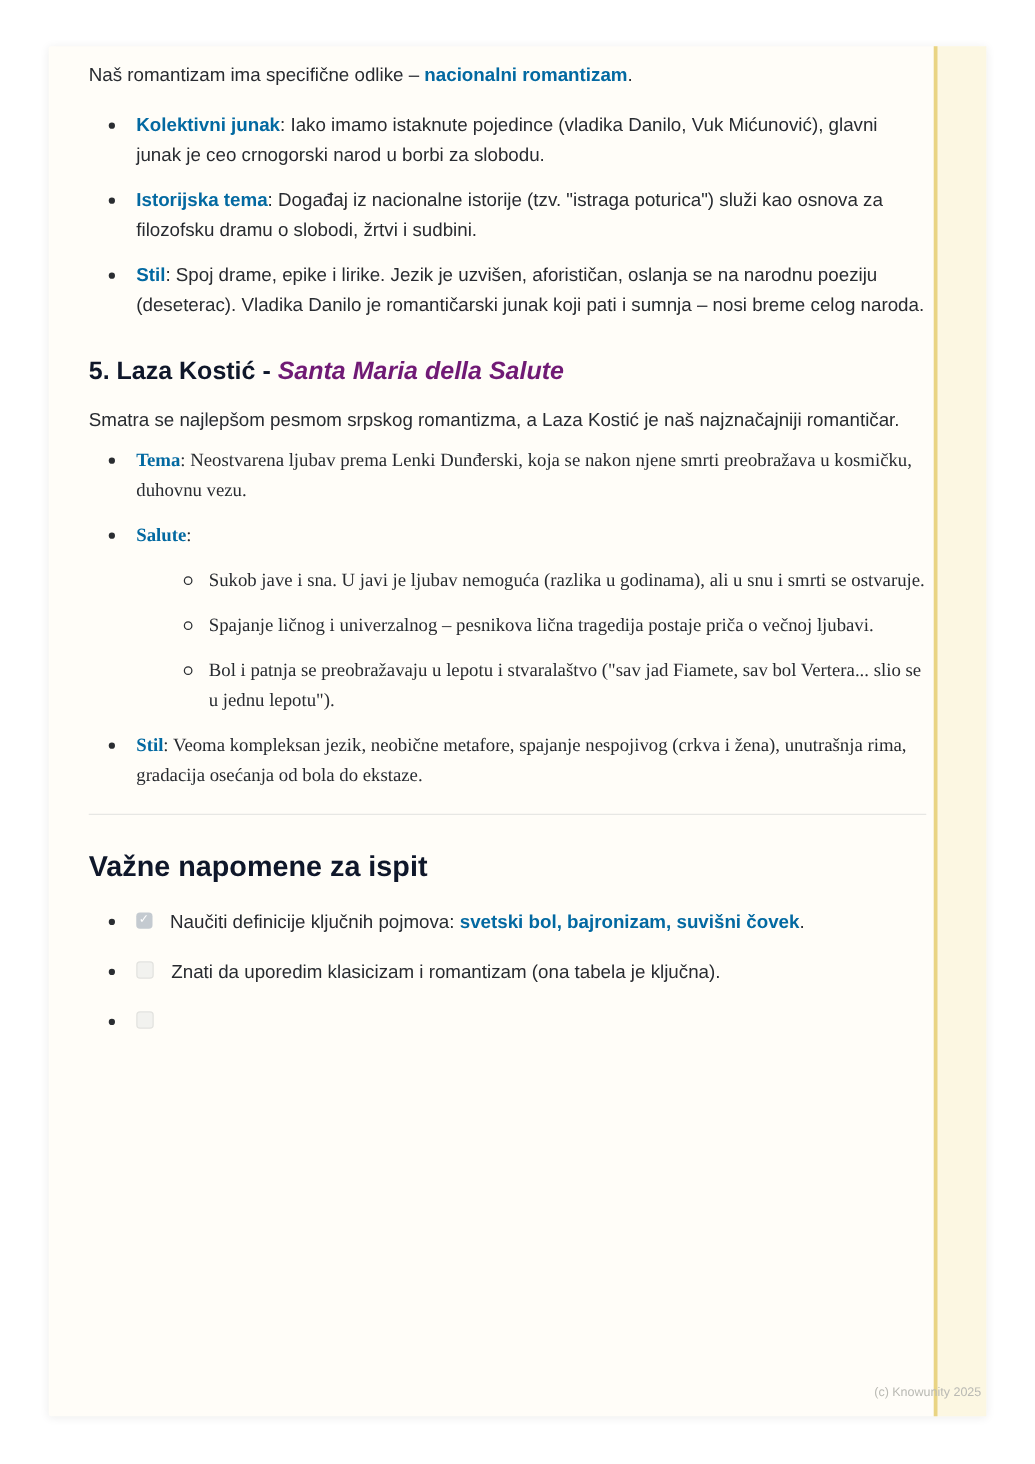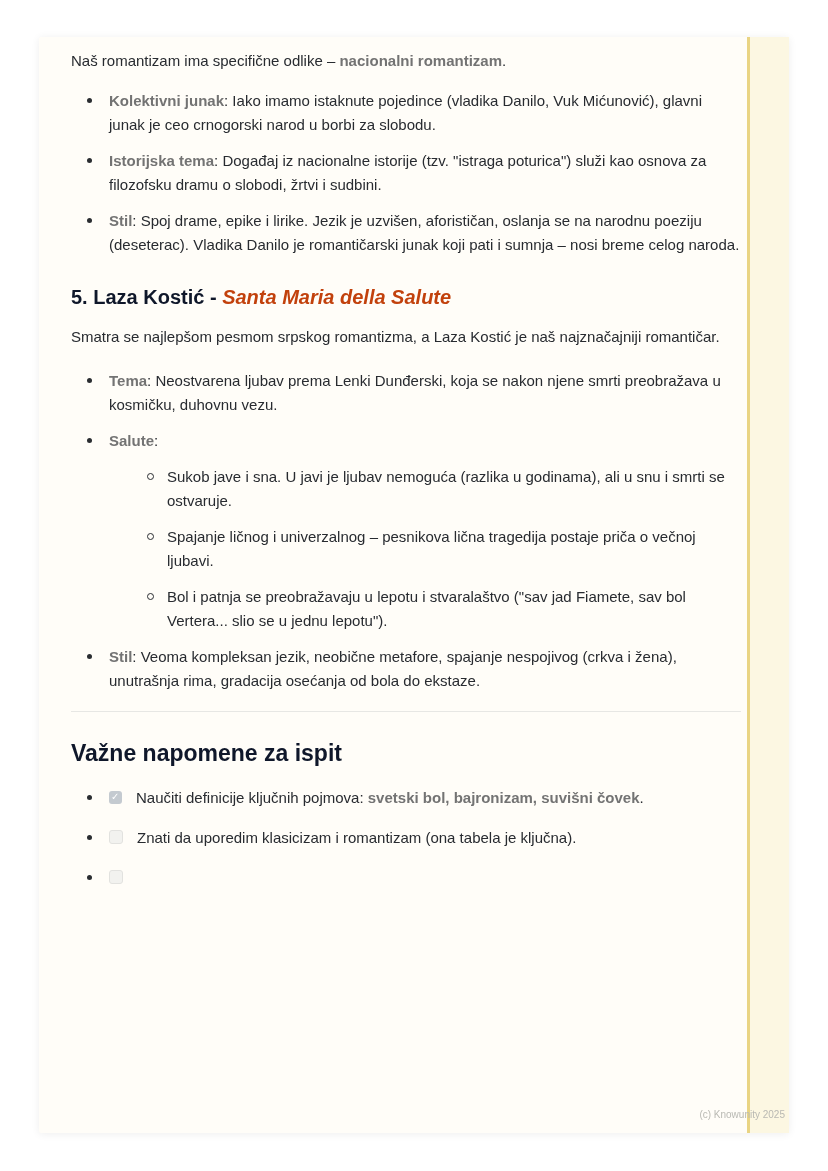--- a/index.html
+++ b/index.html
@@ -32,28 +32,28 @@
     position: relative;
     z-index: 1;
     padding: 12px 48px 40px 32px;
   }
   .body-text, .bullet-list li {
     font-size: 15px;
     line-height: 24px;
     color: #282b30;
   }
   .body-text { margin: 0; }
-  strong { font-weight: 700; color: #737373; }
+  strong { font-weight: 700; color: #0369a1; }
   .justified { text-align: justify; margin-top: 14px; }
   .bullet-list {
     list-style: none;
     margin: 16px 0 0;
     padding: 0 0 0 38px;
   }
-  .bullet-list.list-b { margin-top: 20px; }
+  .bullet-list.list-b { margin-top: 8px; font-family: Liberation Serif, serif; }
   .bullet-list li { position: relative; margin-bottom: 12px; }
   .bullet-list li:last-child { margin-bottom: 0; }
   .bullet-list > li::before {
     content: "";
     position: absolute;
     left: -22px;
     top: 9px;
     width: 5px; height: 5px;
     border-radius: 50%;
     background: #2a2d31;
@@ -74,21 +74,21 @@
     border: 1.5px solid #2a2d31;
     background: transparent;
   }
   .laza-heading {
     font-size: 20px;
     font-weight: 700;
     margin: 26px 0 0;
     line-height: 28px;
   }
   .yellow { color: #0f172a; }
-  .laza-italic { font-style: italic; color: #c2410c; }
+  .laza-italic { font-style: italic; color: #701a75; }
   .divider {
     border: none;
     border-top: 1px solid #e7e7e4;
     margin: 18px 0 0;
   }
   .notes-heading {
     font-size: 23px;
     font-weight: 700;
     line-height: 30px;
     margin: 26px 0 0;

